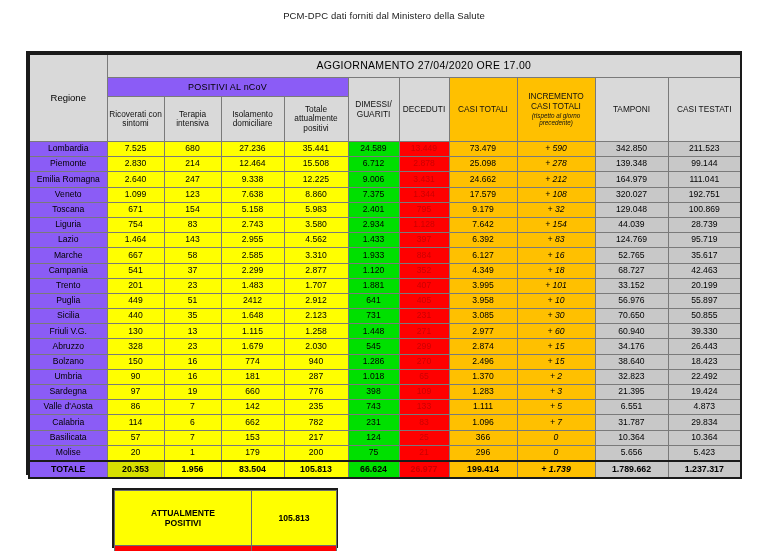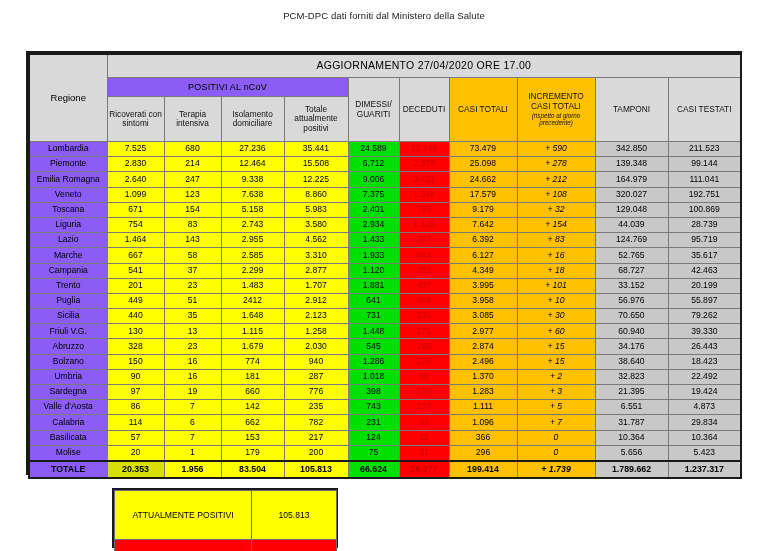--- a/index.html
+++ b/index.html
@@ -137,21 +137,21 @@
     width: 222px;
     border-collapse: collapse;
     table-layout: fixed;
     font-size: 8.6px;
   }
   table.summary td {
     border: 1px solid #6e6e6e;
     height: 13.5px;
     text-align: center;
     vertical-align: middle;
-    font-weight: normal;
+    font-weight: bold;
     padding: 17px;
   }
   .sum-frame {
     position: absolute;
     left: 112px;
     top: 488px;
     width: 226px;
     height: 60px;
     border: 2px solid #1a1a1a;
     box-sizing: border-box;
@@ -357,21 +357,21 @@
           <td class="c-reg thick-l">Sicilia</td>
           <td class="c-yellow">440</td>
           <td class="c-yellow">35</td>
           <td class="c-yellow">1.648</td>
           <td class="c-yellow">2.123</td>
           <td class="c-green">731</td>
           <td class="c-red">231</td>
           <td class="c-orange">3.085</td>
           <td class="c-incr">+ 30</td>
           <td class="c-gray">70.650</td>
-          <td class="c-gray thick-r">79.262</td>
+          <td class="c-gray thick-r">50.855</td>
         </tr>
         <tr class="datarow">
           <td class="c-reg thick-l">Friuli V.G.</td>
           <td class="c-yellow">130</td>
           <td class="c-yellow">13</td>
           <td class="c-yellow">1.115</td>
           <td class="c-yellow">1.258</td>
           <td class="c-green">1.448</td>
           <td class="c-red">271</td>
           <td class="c-orange">2.977</td>

